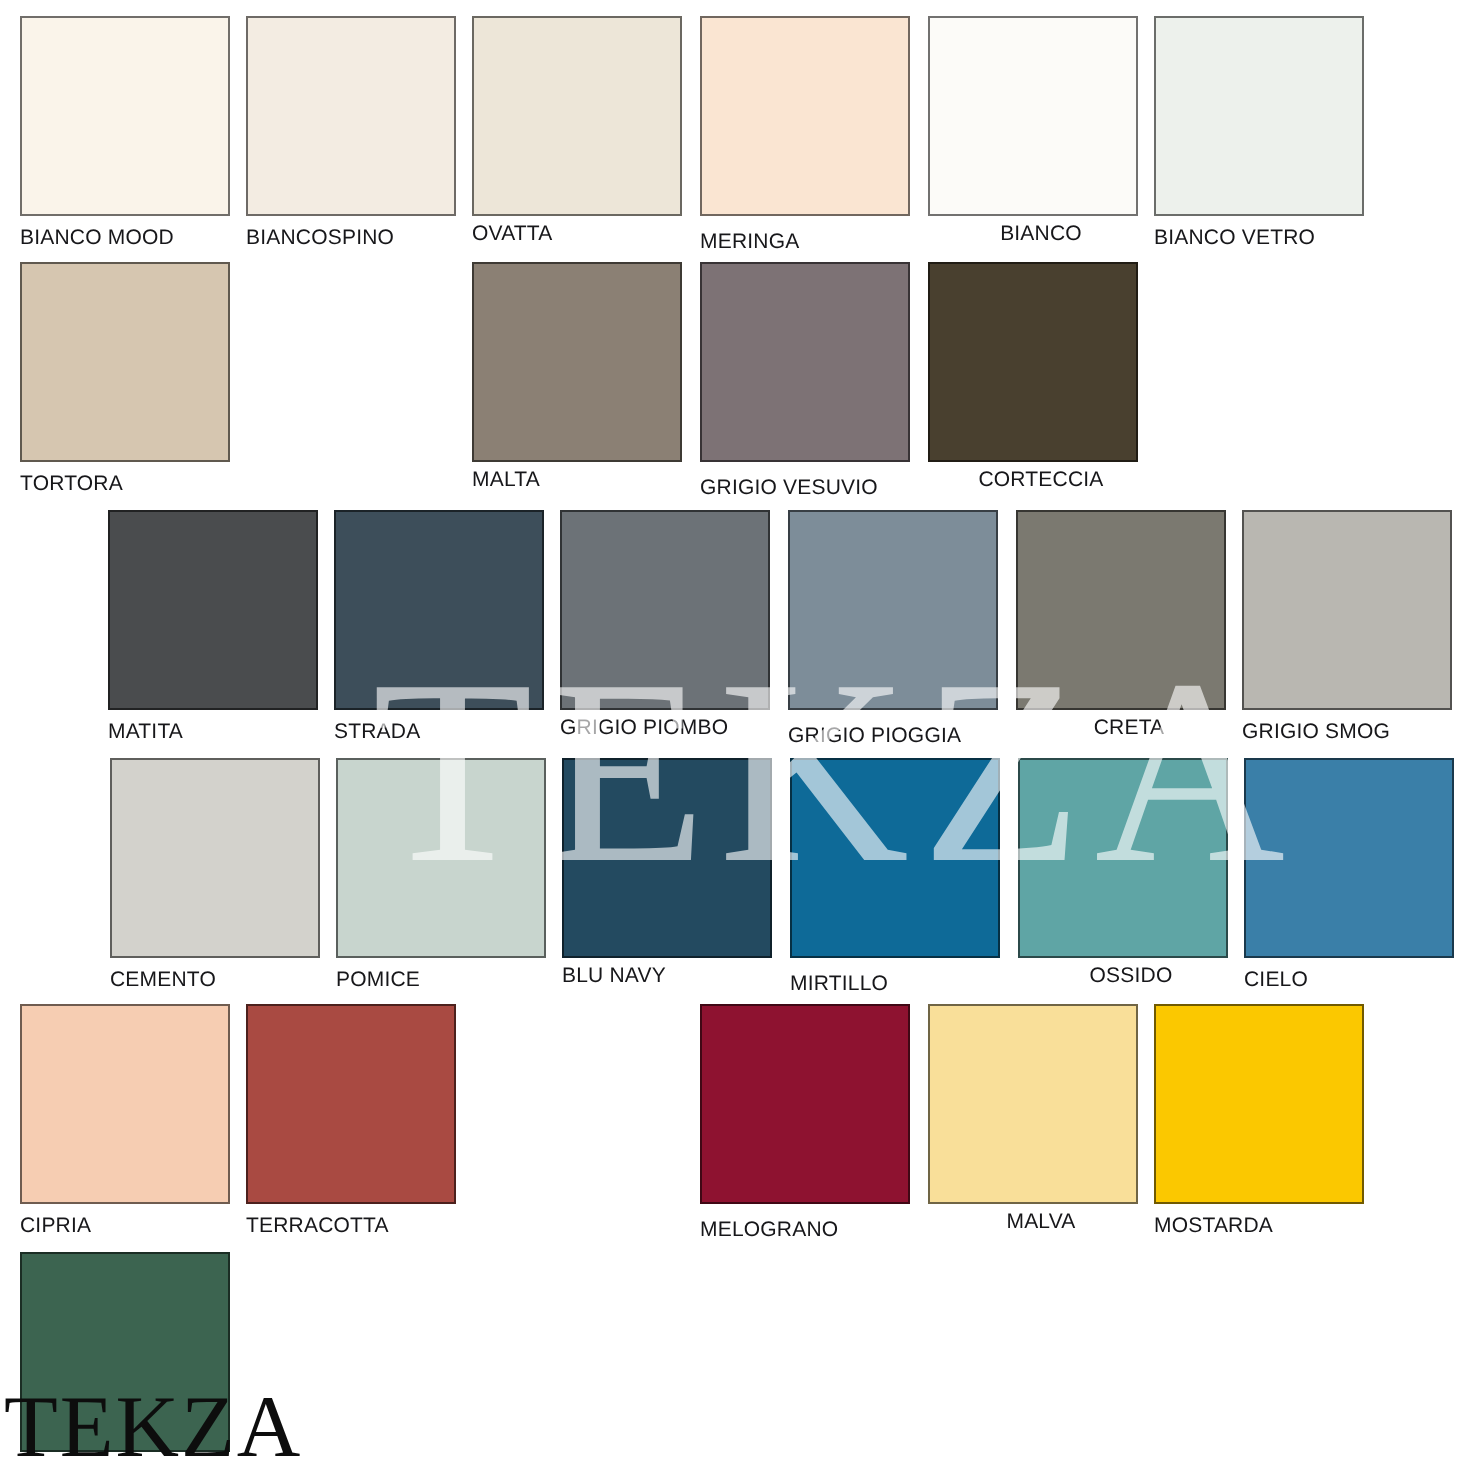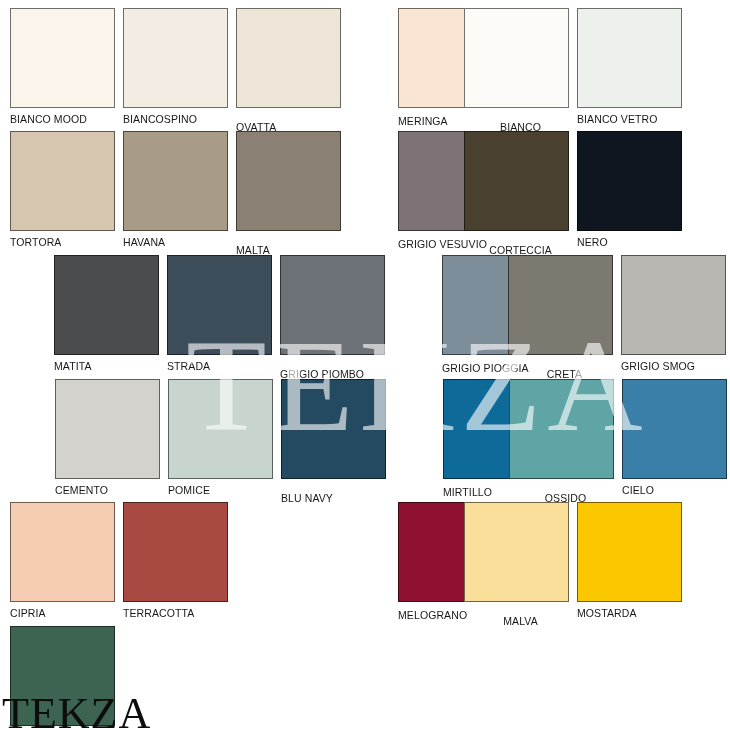--- a/index.html
+++ b/index.html
@@ -89,34 +89,34 @@
     letter-spacing: 0.1px;
     color: #17171a;
     white-space: nowrap;
     text-transform: uppercase;
   }
 
   
   .col-0 { left: 10px; }
   .col-1 { left: 123px; }
   .col-2 { left: 236px; }
-  .col-3 { left: 350px; margin-left: 48px; }
+  .col-3 { left: 350px; }
   .col-4 { left: 464px; text-align: center; }
   .col-5 { left: 577px; }
 
   
   .row-0 { top: 8px; }
   .row-1 { top: 131px; }
   .row-2 { top: 255px; padding-left: 44px; }
   .row-3 { top: 379px; padding-left: 45px; }
   .row-4 { top: 502px; }
   .row-5 { top: 626px; }
 
   
-  .lab-up   .swatch-label { margin-top: 13px; }
+  .lab-up   .swatch-label { margin-top: 3px; }
   .lab-down .swatch-label { margin-top: 7px; }
 </style>
 </head>
 <body>
 
 <div id="palette-sheet">
 
   <div class="swatch-grid">
       <div class="swatch-cell col-0 row-0">
         <div class="swatch-chip" style="background: rgb(250, 244, 234);"></div>
@@ -139,40 +139,32 @@
         <span class="swatch-label">BIANCO</span>
       </div>
       <div class="swatch-cell col-5 row-0">
         <div class="swatch-chip" style="background: rgb(237, 241, 236);"></div>
         <span class="swatch-label">BIANCO VETRO</span>
       </div>
       <div class="swatch-cell col-0 row-1">
         <div class="swatch-chip" style="background: rgb(214, 198, 176);"></div>
         <span class="swatch-label">TORTORA</span>
       </div>
-      <div class="swatch-cell col-1 row-1">
-        <div class="swatch-chip" style="background: rgb(168, 156, 135);"></div>
-        <span class="swatch-label">HAVANA</span>
-      </div>
       <div class="swatch-cell col-2 row-1 lab-up">
         <div class="swatch-chip" style="background: rgb(139, 128, 116);"></div>
         <span class="swatch-label">MALTA</span>
       </div>
       <div class="swatch-cell col-3 row-1 lab-down">
         <div class="swatch-chip" style="background: rgb(125, 114, 117);"></div>
         <span class="swatch-label">GRIGIO VESUVIO</span>
       </div>
       <div class="swatch-cell col-4 row-1 lab-up">
         <div class="swatch-chip" style="background: rgb(73, 64, 47);"></div>
         <span class="swatch-label">CORTECCIA</span>
       </div>
-      <div class="swatch-cell col-5 row-1">
-        <div class="swatch-chip" style="background: rgb(16, 22, 32);"></div>
-        <span class="swatch-label">NERO</span>
-      </div>
       <div class="swatch-cell col-0 row-2">
         <div class="swatch-chip" style="background: rgb(74, 76, 78);"></div>
         <span class="swatch-label">MATITA</span>
       </div>
       <div class="swatch-cell col-1 row-2">
         <div class="swatch-chip" style="background: rgb(61, 78, 90);"></div>
         <span class="swatch-label">STRADA</span>
       </div>
       <div class="swatch-cell col-2 row-2 lab-up">
         <div class="swatch-chip" style="background: rgb(108, 114, 119);"></div>

